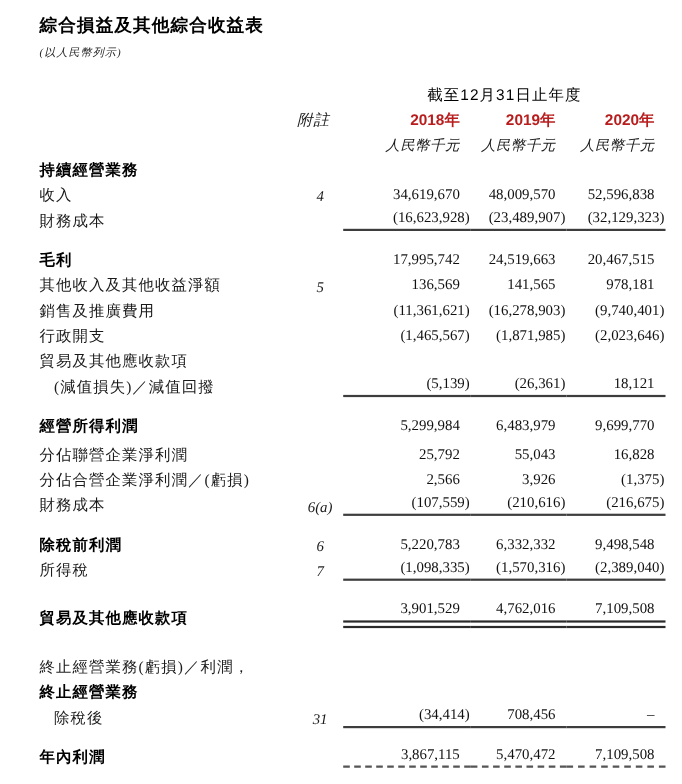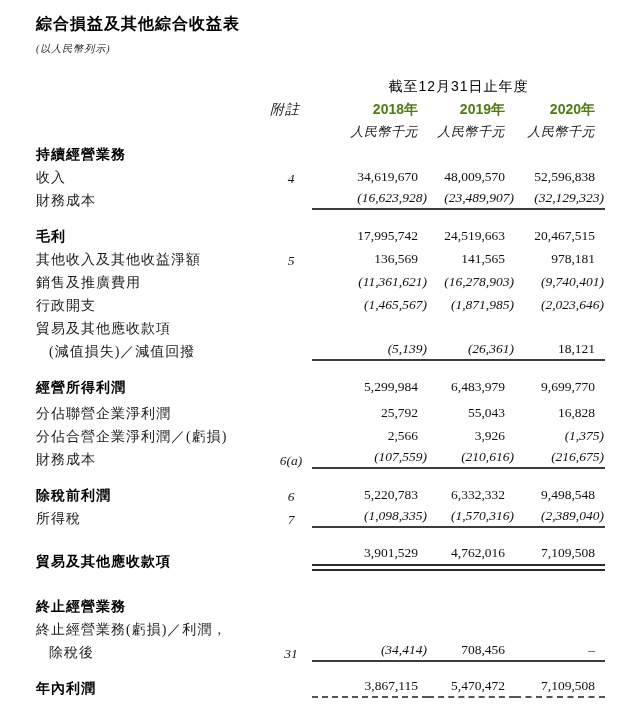--- a/index.html
+++ b/index.html
@@ -37,21 +37,21 @@
     font-family:"Liberation Sans","DejaVu Sans",sans-serif;
     font-weight:bold;font-size:14px;color:#000;text-align:center;
     padding-left:56px;height:24px;letter-spacing:1px;
   }
   .years-row td{height:23px;}
   .years-row .note{
     font-style:italic;font-size:14px;text-align:left;letter-spacing:1px;
   }
   .years-row .year{
     font-family:"Liberation Sans","DejaVu Sans",sans-serif;
-    font-weight:bold;font-size:14px;color:#4d7c0f;text-align:right;
+    font-weight:bold;font-size:14px;color:#b91c1c;text-align:right;
   }
   .units-row td{height:22px;}
   .units-row .unit{
     font-style:italic;font-size:13px;text-align:right;letter-spacing:0.5px;
   }
   .year > div,.unit > div{padding-right:10px;}
 
   
   td.label{font-size:14px;letter-spacing:1px;height:23px;color:#1a1a1a;margin-left:40px;}
   td.label.bold{
@@ -60,21 +60,21 @@
   }
   td.label.indent{padding-left:13px;}
   td.note{
     font-style:italic;font-size:13.5px;text-align:center;height:23px;color:#1a1a1a;
   }
   td.num{text-align:right;height:23px;font-size:13.5px;color:#111;}
   td.n0{padding-left:29px;}
   td.n1{padding-left:5px;}
   td.n2{padding-left:12px;}
   td.num .cell{padding:0 10px 2px 0;}
-  td.num .cell.paren{padding-right:1px;font-style:italic;}
+  td.num .cell.paren{padding-right:1px;}
   td.num .cell.rule-single{border-bottom:2px solid #3d3d3d;}
   td.num .cell.rule-double{border-bottom:7px double #2a2a2a;padding-bottom:3px;}
   td.num .cell.rule-dashed{border-bottom:2px dashed #555;}
 
   tr.spacer td{height:13px;}
   tr.spacer.xs td{height:3px;}
   tr.spacer.sm td{height:13px;}
   tr.spacer.md td{height:17px;}
   tr.spacer.lg td{height:22px;}
 </style>
@@ -347,34 +347,34 @@
             <div class="cell rule-double">4,762,016</div>
           </td>
           <td class="num n2">
             <div class="cell rule-double">7,109,508</div>
           </td>
         </tr>
         <tr class="spacer lg">
           <td colspan="5"></td>
         </tr>
         <tr>
+          <td class="label">終止經營業務(虧損)／利潤，</td>
+          <td class="note"></td>
+          <td class="num n0">
+            <div class="cell"></div>
+          </td>
+          <td class="num n1">
+            <div class="cell"></div>
+          </td>
+          <td class="num n2">
+            <div class="cell"></div>
+          </td>
+        </tr>
+        <tr>
           <td class="label bold">終止經營業務</td>
-          <td class="note"></td>
-          <td class="num n0">
-            <div class="cell"></div>
-          </td>
-          <td class="num n1">
-            <div class="cell"></div>
-          </td>
-          <td class="num n2">
-            <div class="cell"></div>
-          </td>
-        </tr>
-        <tr>
-          <td class="label">終止經營業務(虧損)／利潤，</td>
           <td class="note"></td>
           <td class="num n0">
             <div class="cell"></div>
           </td>
           <td class="num n1">
             <div class="cell"></div>
           </td>
           <td class="num n2">
             <div class="cell"></div>
           </td>

